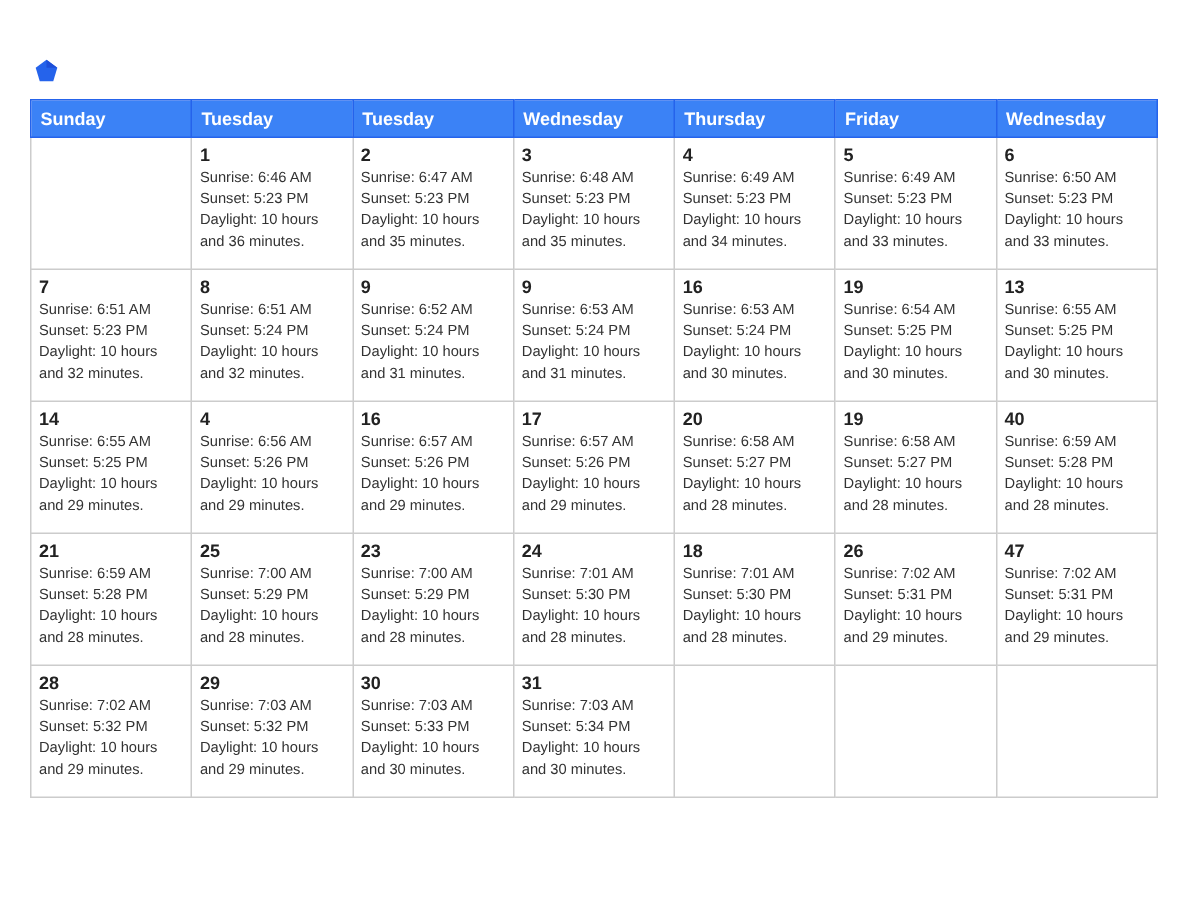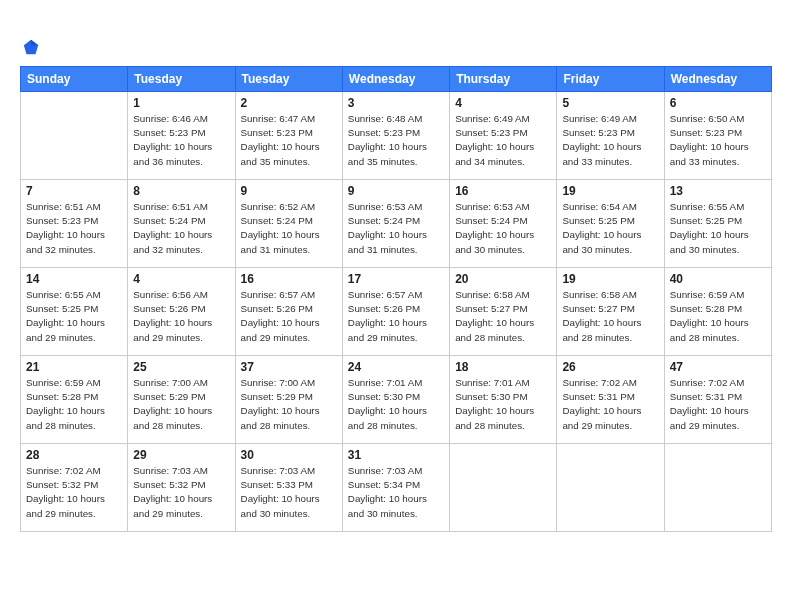--- a/index.html
+++ b/index.html
@@ -224,21 +224,21 @@
         <tr>
           <td>
             <span class="day-num">21</span>
             <div class="day-info">Sunrise: 6:59 AM<br>Sunset: 5:28 PM<br>Daylight: 10 hours<br>and 28 minutes.</div>
           </td>
           <td>
             <span class="day-num">25</span>
             <div class="day-info">Sunrise: 7:00 AM<br>Sunset: 5:29 PM<br>Daylight: 10 hours<br>and 28 minutes.</div>
           </td>
           <td>
-            <span class="day-num">37</span>
+            <span class="day-num">23</span>
             <div class="day-info">Sunrise: 7:00 AM<br>Sunset: 5:29 PM<br>Daylight: 10 hours<br>and 28 minutes.</div>
           </td>
           <td>
             <span class="day-num">24</span>
             <div class="day-info">Sunrise: 7:01 AM<br>Sunset: 5:30 PM<br>Daylight: 10 hours<br>and 28 minutes.</div>
           </td>
           <td>
             <span class="day-num">18</span>
             <div class="day-info">Sunrise: 7:01 AM<br>Sunset: 5:30 PM<br>Daylight: 10 hours<br>and 28 minutes.</div>
           </td>

